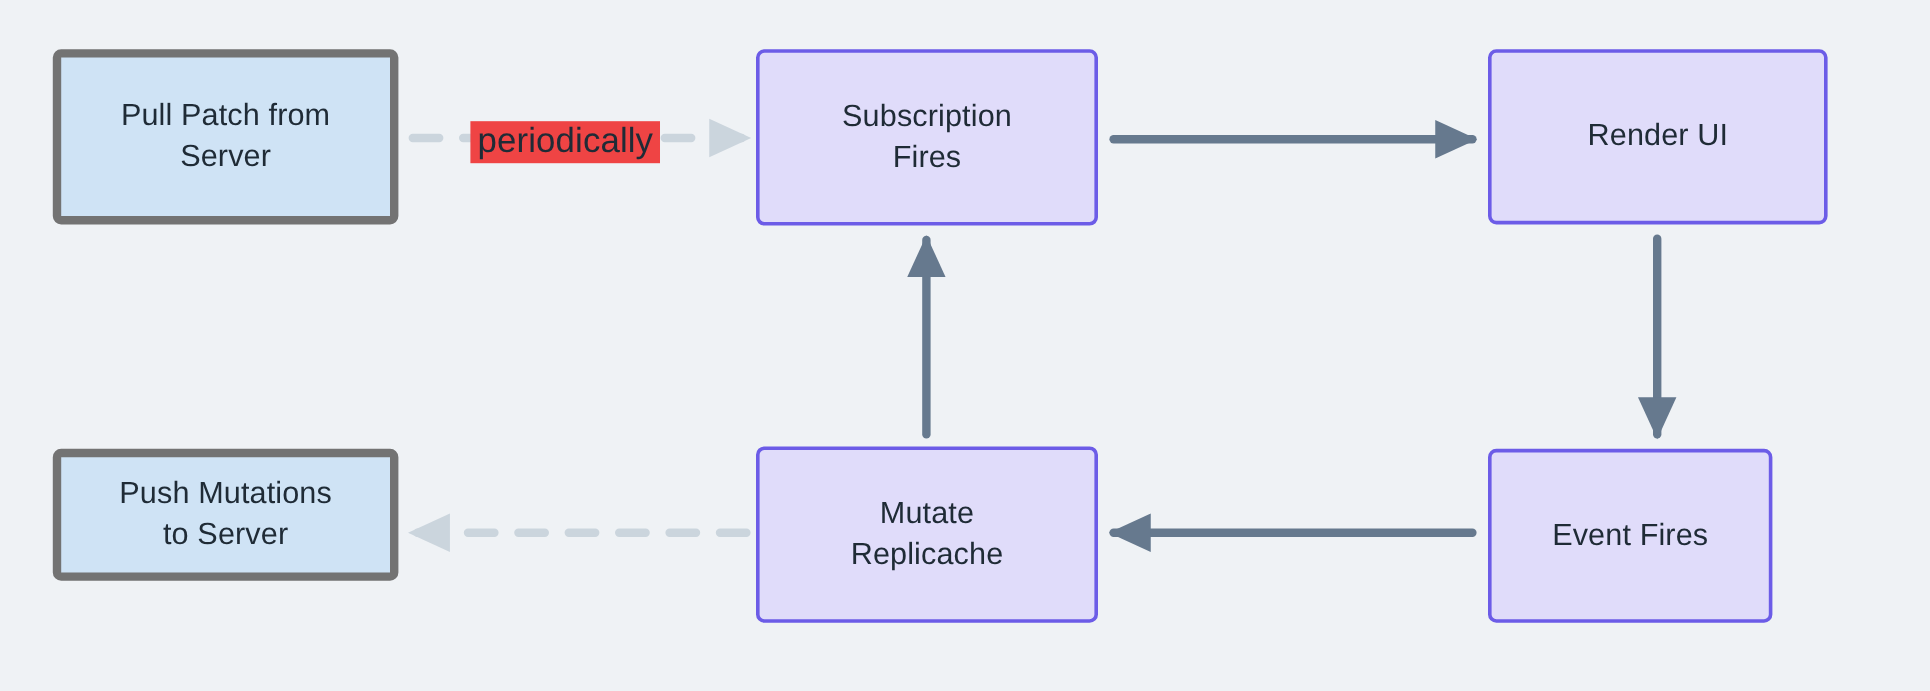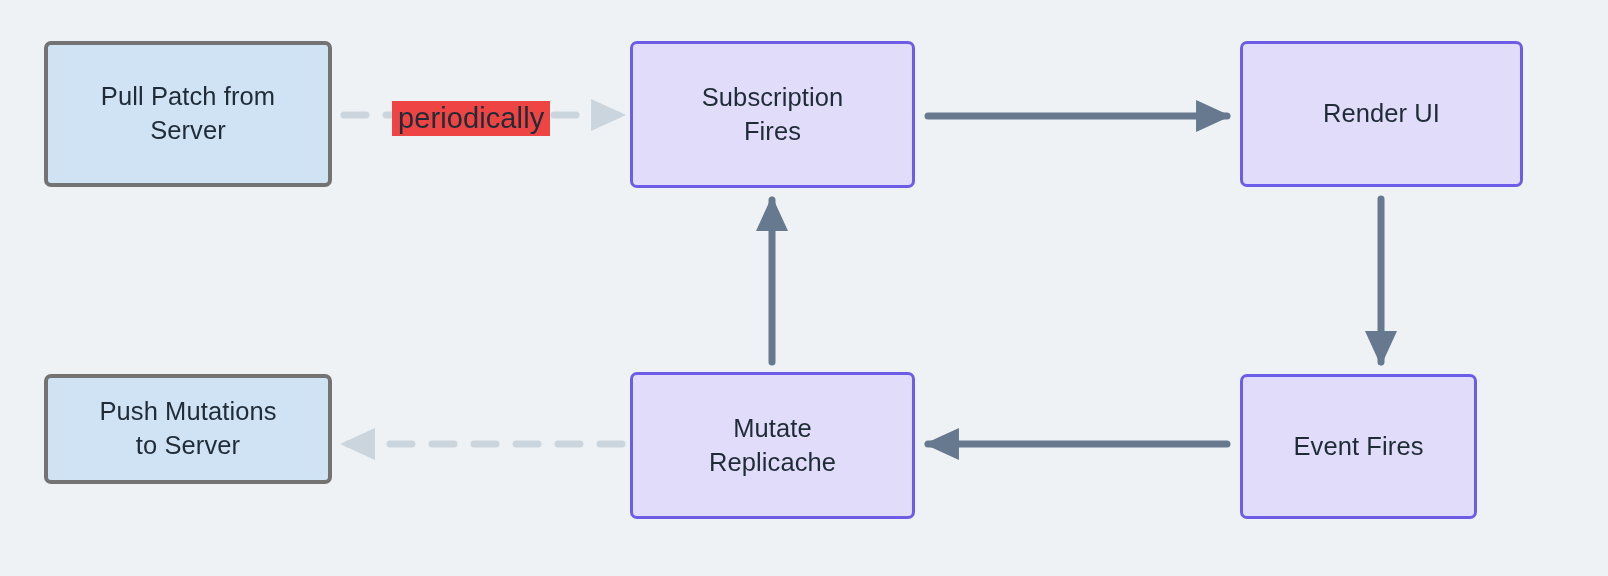--- a/index.html
+++ b/index.html
@@ -34,21 +34,21 @@
     justify-content: center;
     text-align: center;
     line-height: 1.33;
     font-size: 25.5px;
     color: #1f2b36;
     letter-spacing: 0.1px;
     white-space: pre-line;
   }
   .node.blue {
     background: #cfe3f5;
-    border: 4px solid #737373;
+    border: 7px solid #737373;
   }
   .node.purple {
     background: #e0dcfa;
     border: 3px solid #6c5ce7;
   }
   .node-label {
     display: block;
     padding: 0 10px;
   }
   

